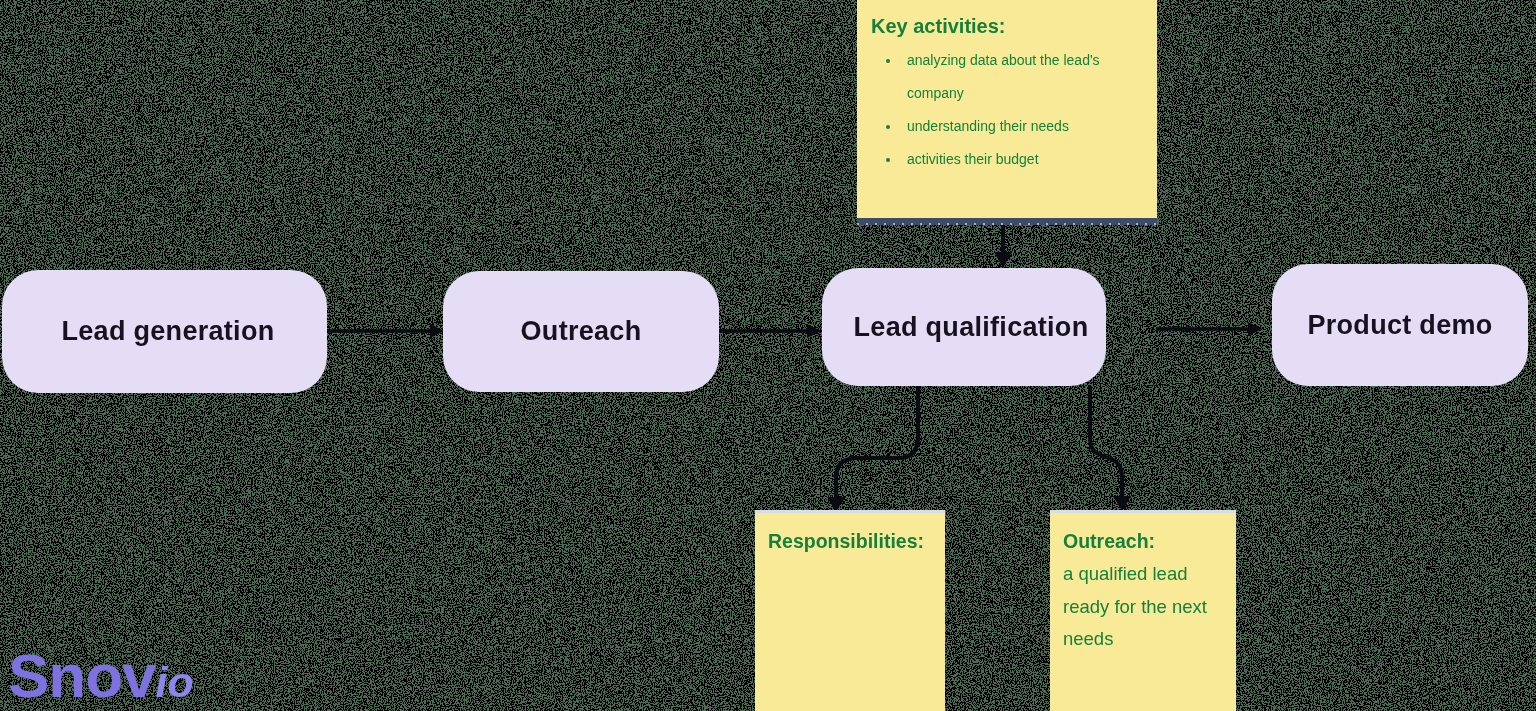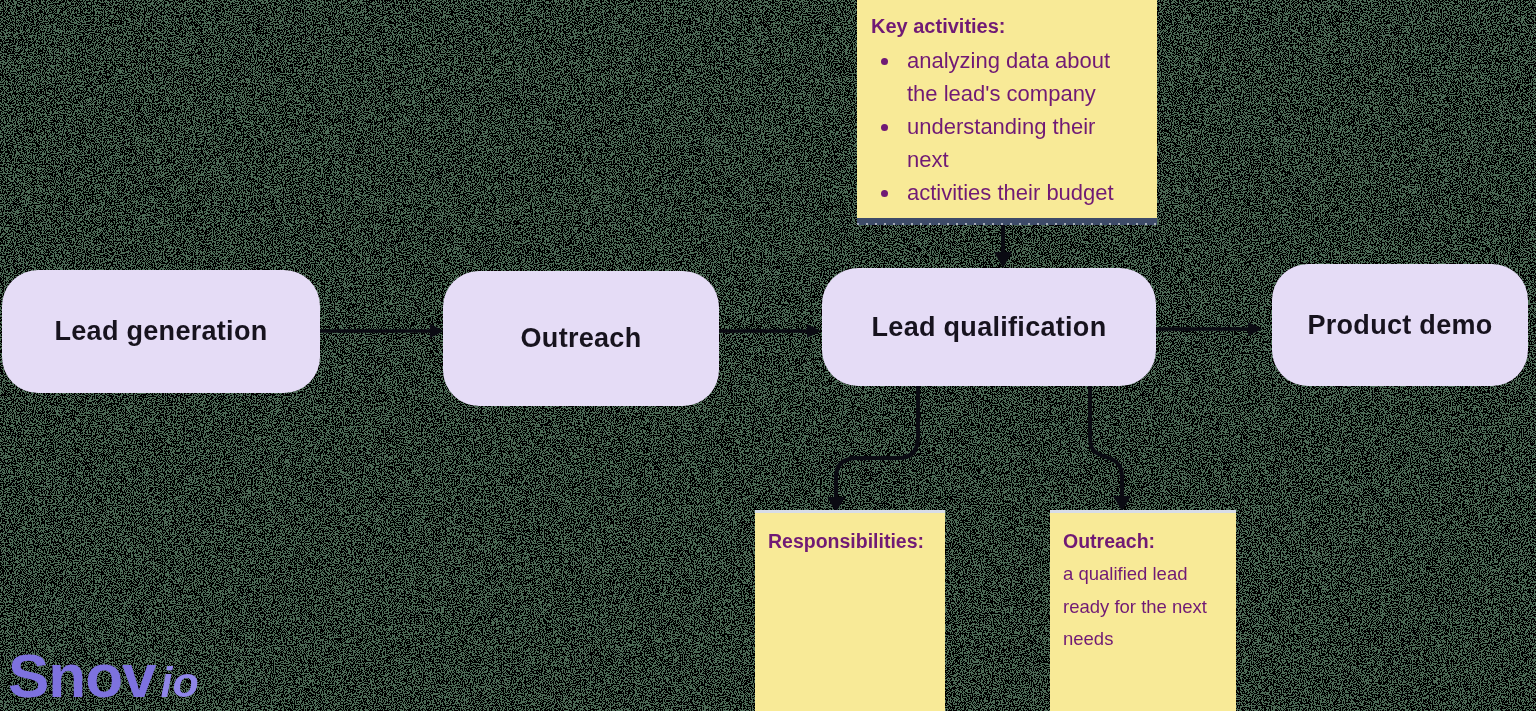--- a/index.html
+++ b/index.html
@@ -28,51 +28,51 @@
 
   .stage{
     position:absolute;z-index:3;
     background:var(--stage-fill);
     border-radius:36px;
     display:flex;align-items:center;justify-content:center;
     color:var(--stage-text);
     font-size:27px;font-weight:700;letter-spacing:.3px;
     text-align:center;
   }
-  .stage-lead-generation{left:2px;top:270px;width:318px;height:123px;}
-  .stage-outreach{left:443px;top:271px;width:276px;height:135px;}
-  .stage-lead-qualification{left:822px;top:268px;width:334px;height:118px;}
+  .stage-lead-generation{left:2px;top:270px;width:318px;height:123px;padding-left:7px;}
+  .stage-outreach{left:443px;top:271px;width:276px;height:121px;}
+  .stage-lead-qualification{left:822px;top:268px;width:270px;height:118px;padding-left:14px;}
   .stage-product-demo{left:1272px;top:264px;width:256px;height:122px;}
 
   .note{
     position:absolute;z-index:3;
     background:var(--note-fill);
-    color:#701a75;
+    color:#15803d;
     box-sizing:border-box;
   }
   .note-strip{
     position:absolute;left:0;right:0;bottom:0;height:7px;
     background-color:var(--note-edge-bottom);
     background-image:repeating-linear-gradient(90deg, rgba(255,255,255,.55) 0 2px, rgba(255,255,255,0) 2px 9px);
     background-size:100% 2px;background-position:left bottom;background-repeat:no-repeat;
   }
   .note-key-activities{left:857px;top:0;width:300px;height:225px;padding:10px 14px;}
   .note-key-activities .note-title{font-size:20px;font-weight:700;line-height:32px;}
   .note-key-activities ul{margin:2px 0 0 0;padding-left:30px;}
-  .note-key-activities li{font-size:22px;line-height:33px;padding-left:6px;max-width:236px;}
+  .note-key-activities li{font-size:14px;line-height:33px;padding-left:6px;max-width:236px;}
 
   .note-small{width:190px;height:214px;padding:12px 13px;border-top:3px solid var(--note-edge-top);margin-left:25px;}
   .note-responsibilities{left:730px;top:510px;}
   .note-outcome{left:1025px;top:510px;width:186px;}
   .note-small .note-title{font-size:19.5px;font-weight:700;line-height:33px;}
   .note-small .note-body{font-size:18.5px;line-height:32.5px;}
 
   .logo{
     position:absolute;left:8px;top:646px;z-index:3;
-    display:flex;align-items:baseline;gap:5px;
+    display:flex;align-items:baseline;
   }
   .logo-brand{font-size:62px;font-weight:700;color:var(--logo-primary);letter-spacing:-1px;line-height:60px;}
   .logo-suffix{font-size:43px;font-weight:700;font-style:italic;color:var(--logo-suffix);text-align:center;}
 </style>
 </head>
 <body>
 
 <div class="canvas">
 
   <svg class="bg-noise" width="1536" height="711" aria-hidden="true">
@@ -126,21 +126,21 @@
     <span>Lead qualification</span>
   </div>
   <div class="stage stage-product-demo">
     <span>Product demo</span>
   </div>
 
   <div class="note note-key-activities">
     <div class="note-title">Key activities:</div>
     <ul>
       <li>analyzing data about the lead's company</li>
-      <li>understanding their next</li>
+      <li>understanding their needs</li>
       <li>activities their budget</li>
     </ul>
     <div class="note-strip"></div>
   </div>
 
   <div class="note note-small note-responsibilities">
     <div class="note-title">Responsibilities:</div>
     <div class="note-strip"></div>
   </div>
 

